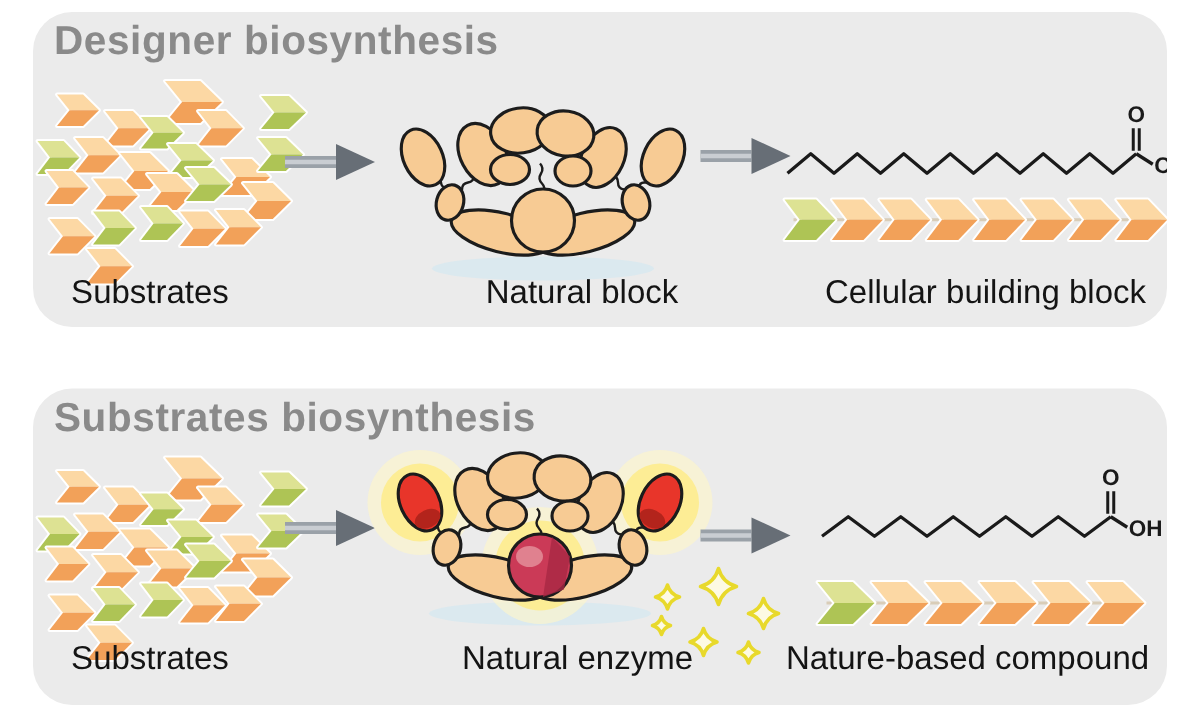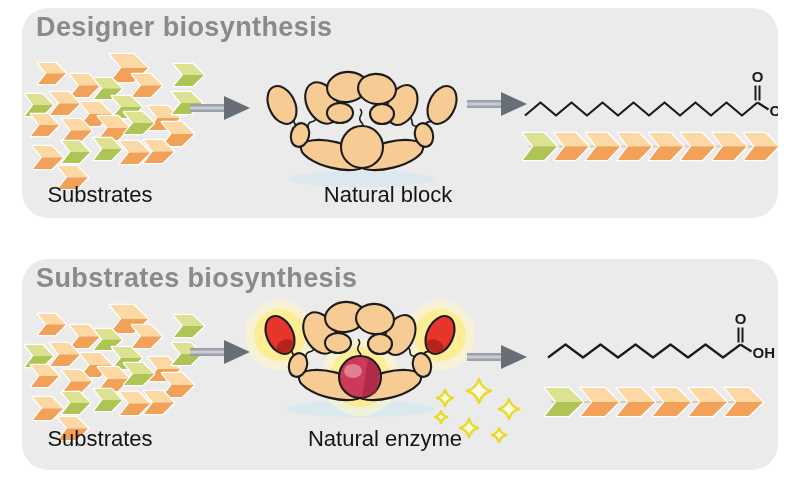--- a/index.html
+++ b/index.html
@@ -221,20 +221,21 @@
           </g>
           <g>
             <polygon points="722.2,125 743.2800000000001,125 756.2,138.5 743.2800000000001,152 722.2,152 732.4000000000001,138.5" fill="none" stroke="#ffffff" stroke-width="2.6" stroke-linejoin="round"></polygon>
             <polygon points="722.2,125 743.2800000000001,125 756.2,138.5 732.4000000000001,138.5" fill="#fcd8a4"></polygon>
             <polygon points="732.4000000000001,138.5 756.2,138.5 743.2800000000001,152 722.2,152" fill="#f2a159"></polygon>
           </g>
         </g>
       </svg>
     <span class="lbl l-sub">Substrates</span>
     <span class="lbl l-enz">Natural block</span>
+    <span class="lbl l-prod">Cellular building block</span>
   </section>
 
   <section class="panel p1">
     <h2 class="title">Substrates biosynthesis</h2>
     <svg class="illo" id="illo-1" width="756" height="211" viewBox="0 0 756 211">
         <g>
           <g>
             <polygon points="16,55 33.36,55 44,65.5 33.36,76 16,76 24.4,65.5" fill="none" stroke="#ffffff" stroke-width="2.6" stroke-linejoin="round"></polygon>
             <polygon points="16,55 33.36,55 44,65.5 24.4,65.5" fill="#fcd8a4"></polygon>
             <polygon points="24.4,65.5 44,65.5 33.36,76 16,76" fill="#f2a159"></polygon>
@@ -440,15 +441,16 @@
         </g>
         <path d="M 423 131 Q 424.76 137.24 431 139 Q 424.76 140.76 423 147 Q 421.24 140.76 415 139 Q 421.24 137.24 423 131 Z" fill="#fdfae3" stroke="#e8d92b" stroke-width="2.4" stroke-linejoin="round"></path>
         <path d="M 457 120 Q 459.64 129.36 469 132 Q 459.64 134.64 457 144 Q 454.36 134.64 445 132 Q 454.36 129.36 457 120 Z" fill="#fdfae3" stroke="#e8d92b" stroke-width="2.4" stroke-linejoin="round"></path>
         <path d="M 487 140 Q 489.2 147.8 497 150 Q 489.2 152.2 487 160 Q 484.8 152.2 477 150 Q 484.8 147.8 487 140 Z" fill="#fdfae3" stroke="#e8d92b" stroke-width="2.4" stroke-linejoin="round"></path>
         <path d="M 419 152 Q 420.32 156.68 425 158 Q 420.32 159.32 419 164 Q 417.68 159.32 413 158 Q 417.68 156.68 419 152 Z" fill="#fdfae3" stroke="#e8d92b" stroke-width="2.4" stroke-linejoin="round"></path>
         <path d="M 447 160 Q 448.98 167.02 456 169 Q 448.98 170.98 447 178 Q 445.02 170.98 438 169 Q 445.02 167.02 447 160 Z" fill="#fdfae3" stroke="#e8d92b" stroke-width="2.4" stroke-linejoin="round"></path>
         <path d="M 477 169 Q 478.54 174.46 484 176 Q 478.54 177.54 477 183 Q 475.46 177.54 470 176 Q 475.46 174.46 477 169 Z" fill="#fdfae3" stroke="#e8d92b" stroke-width="2.4" stroke-linejoin="round"></path>
       </svg>
     <span class="lbl l-sub">Substrates</span>
     <span class="lbl l-enz">Natural enzyme</span>
+    <span class="lbl l-prod">Nature-based compound</span>
   </section>
 
 </div>
 
 </body></html>

